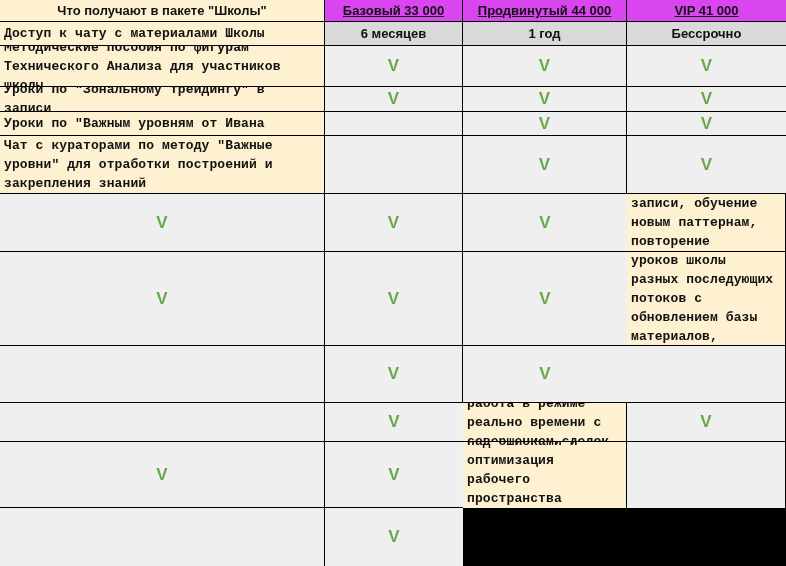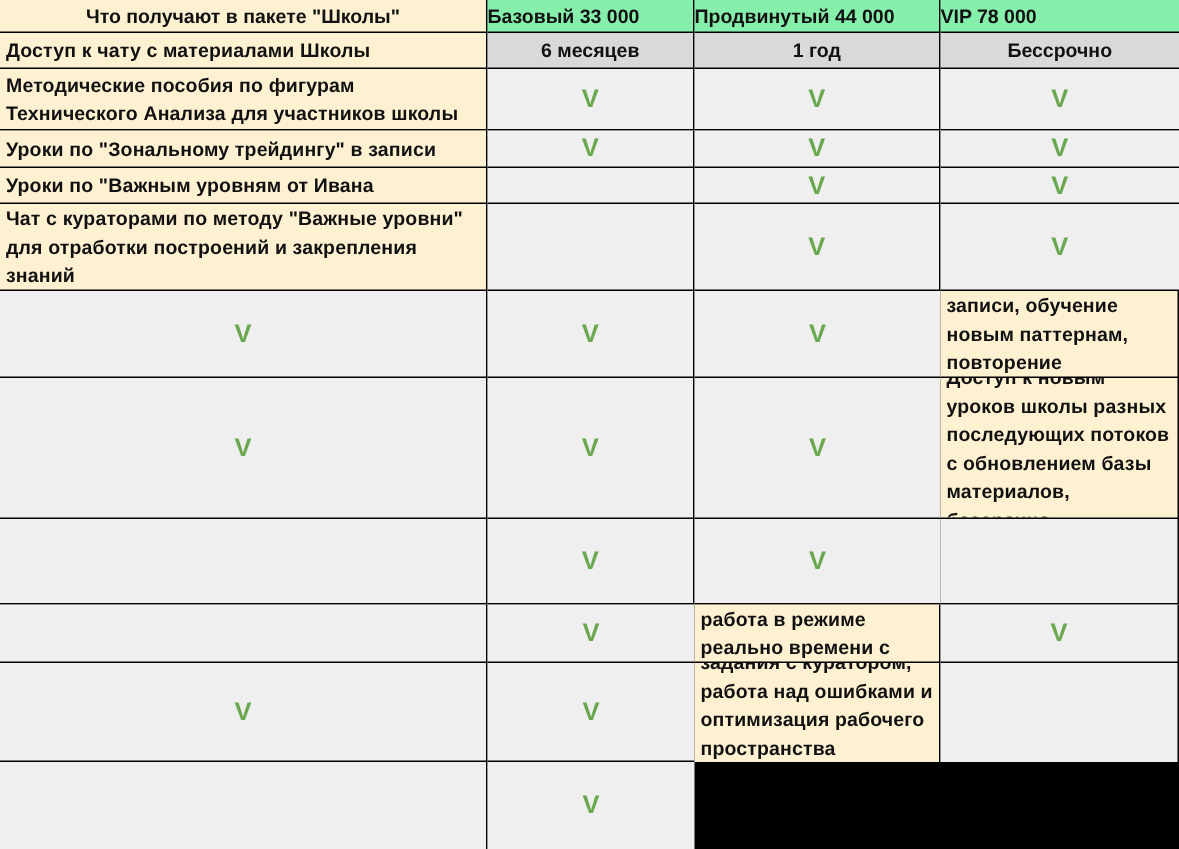--- a/index.html
+++ b/index.html
@@ -26,29 +26,32 @@
     align-items: center;
     overflow: hidden;
   }
   .cell.last-col { border-right: none; }
   .hdr-label {
     background: #fdf1d2;
     justify-content: center;
     font-size: 13px;
   }
   .hdr-plan {
-    background: #86efac;
-    font-size: 13px;
+    background: #d946ef;
+    justify-content: center;
+    font-size: 13px;
+    text-decoration: underline;
   }
   .feature {
     background: #fdf1d2;
     padding: 0 4px 0 4px;
     line-height: 19px;
     font-size: 13px;
     letter-spacing: 0.1px;
+    font-family: Liberation Mono, monospace;
   }
   .val {
     background: #efefef;
     justify-content: center;
     text-align: right;
   }
   .val.duration {
     background: #d9d9d9;
     font-size: 13px;
   }
@@ -67,21 +70,21 @@
   <div class="cell hdr-label">
     <span>Что получают в пакете "Школы"</span>
   </div>
   <div class="cell hdr-plan">
     <span>Базовый 33 000</span>
   </div>
   <div class="cell hdr-plan">
     <span>Продвинутый 44 000</span>
   </div>
   <div class="cell hdr-plan last-col">
-    <span>VIP 78 000</span>
+    <span>VIP 41 000</span>
   </div>
 
   <div class="cell feature">
       <span>Доступ к чату с материалами Школы</span>
     </div>
   <div class="cell val duration">
       <span>6 месяцев</span>
     </div>
   <div class="cell val duration">
       <span>1 год</span>

